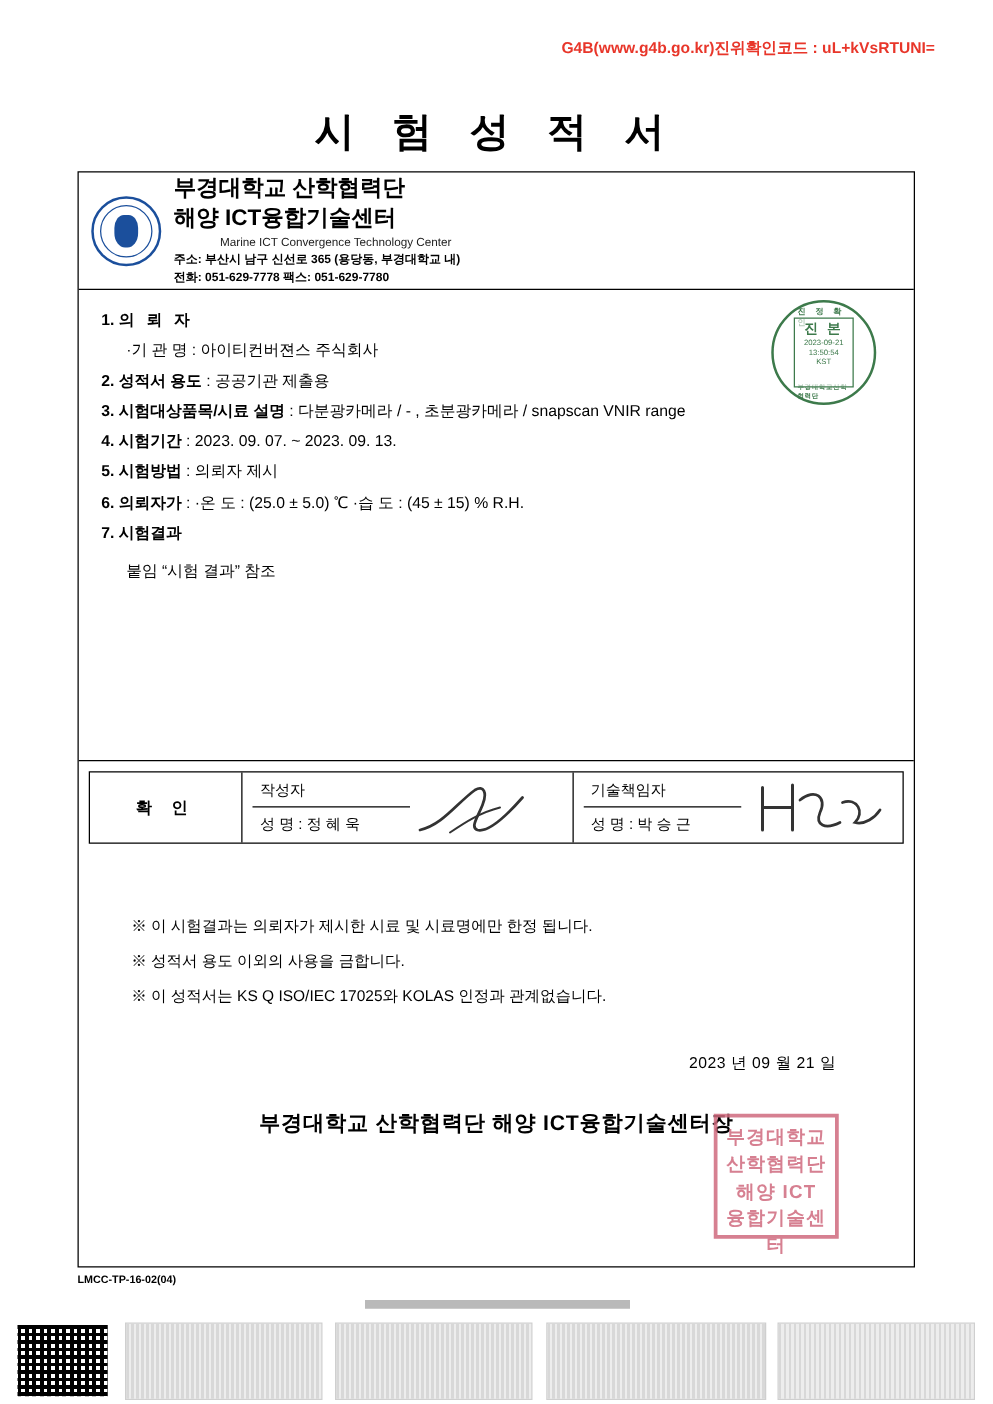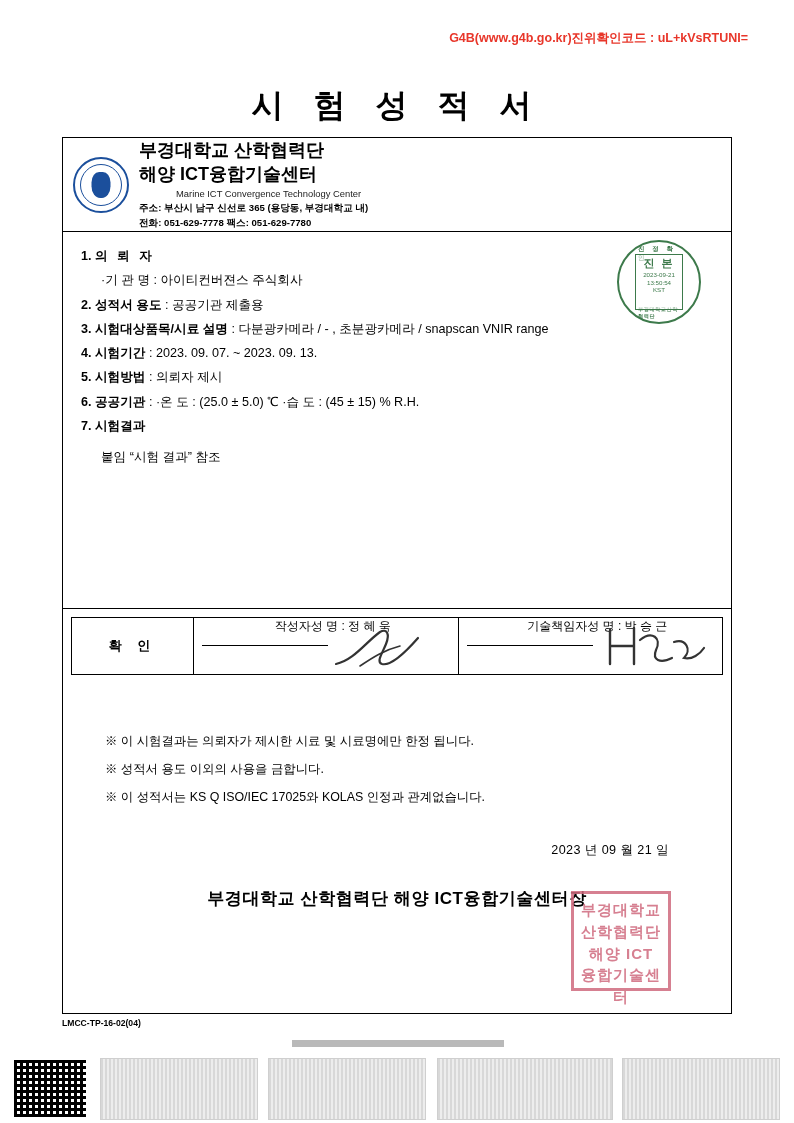--- a/index.html
+++ b/index.html
@@ -180,21 +180,21 @@
   .ct-label {
     width: 122px;
     border-right: 1.1px solid #000;
     display: flex; align-items: center; justify-content: center;
     font-size: 13px; font-weight: bold; letter-spacing: 6px;
   }
   .ct-cell {
     flex: 1;
     position: relative;
     display: flex;
-    flex-direction: row;
+    flex-direction: column;
     justify-content: center;
     padding-left: 14px;
   }
   .ct-cell + .ct-cell { border-left: 1.1px solid #000; }
   .ct-cell .role { font-size: 12px; margin-bottom: 10px; }
   .ct-cell .name { font-size: 12px; }
   .ct-cell .underline-role {
     position: absolute;
     left: 8px; top: 27px; width: 126px;
     border-bottom: 1px solid #000;
@@ -336,21 +336,21 @@
     </div>
 
     <div class="line">
       <span class="lbl">5.</span>
       <span class="lbl">시험방법</span>
       <span>: 의뢰자 제시</span>
     </div>
 
     <div class="line">
       <span class="lbl">6.</span>
-      <span class="lbl">공공기관</span>
+      <span class="lbl">의뢰자가</span>
       <span>: ·온    도 : (25.0 ± 5.0) ℃     ·습    도 : (45 ± 15) % R.H.</span>
     </div>
 
     <div class="line">
       <span class="lbl">7.</span>
       <span class="lbl">시험결과</span>
     </div>
 
     <div class="line indent" style="padding-top:10px;">
       <span>붙임 “시험 결과” 참조</span>

